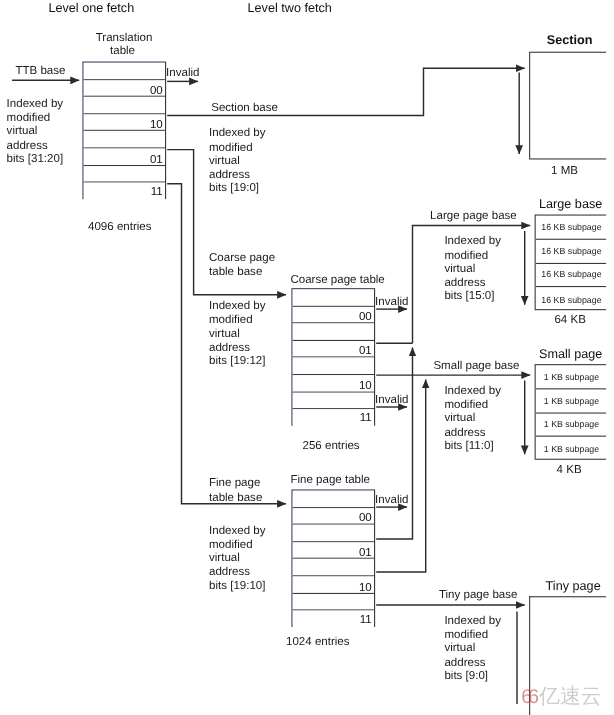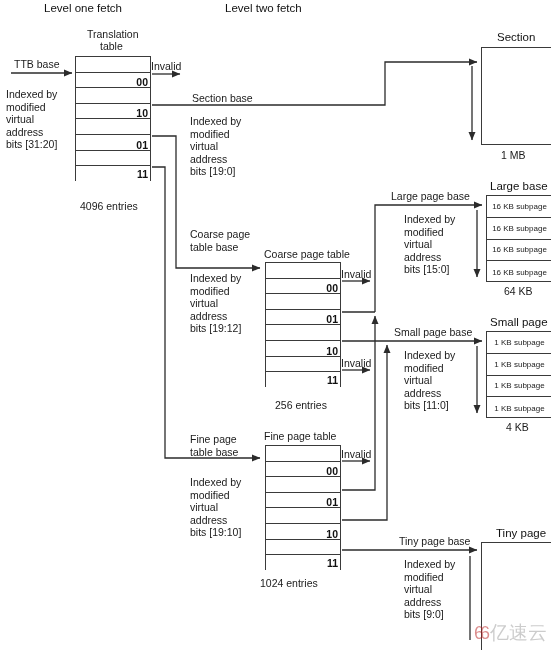--- a/index.html
+++ b/index.html
@@ -26,21 +26,20 @@
     position: absolute;
     font-size: 11.5px;
     color: #111;
     white-space: pre;
   }
   .tbl {
     position: absolute;
     border: 1.2px solid #3a3a3a;
     box-sizing: border-box;
     background: #c4b5fd;
-    font-weight: bold;
   }
   .tbl .row {
     position: relative;
     box-sizing: border-box;
     border-bottom: 1.2px solid #3a3a3a;
     background: #fff;
   }
   .tbl .row.last { border-bottom: none; }
   .tbl .row .code {
     position: absolute;
@@ -190,21 +189,21 @@
 
   <div class="lbl" style="left:151px; top:60px;">Invalid</div>
 
   <div class="lbl" style="left:192px; top:92px;">Section base</div>
   <div class="lbl" style="left:190px; top:115px;">Indexed by
 modified
 virtual
 address
 bits [19:0]</div>
 
-  <div class="hdr" style="left:497px; top:31px;">Section</div>
+  <div class="hdr" style="left:497px; top:31px;font-weight:bold;">Section</div>
   <div class="plain" style="left:481px; top:47px; width:72px; height:98px;"></div>
   <div class="lbl" style="left:501px; top:149px;">1 MB</div>
 
   <div class="lbl" style="left:391px; top:190px;">Large page base</div>
   <div class="lbl" style="left:404px; top:213px;">Indexed by
 modified
 virtual
 address
 bits [15:0]</div>
 

